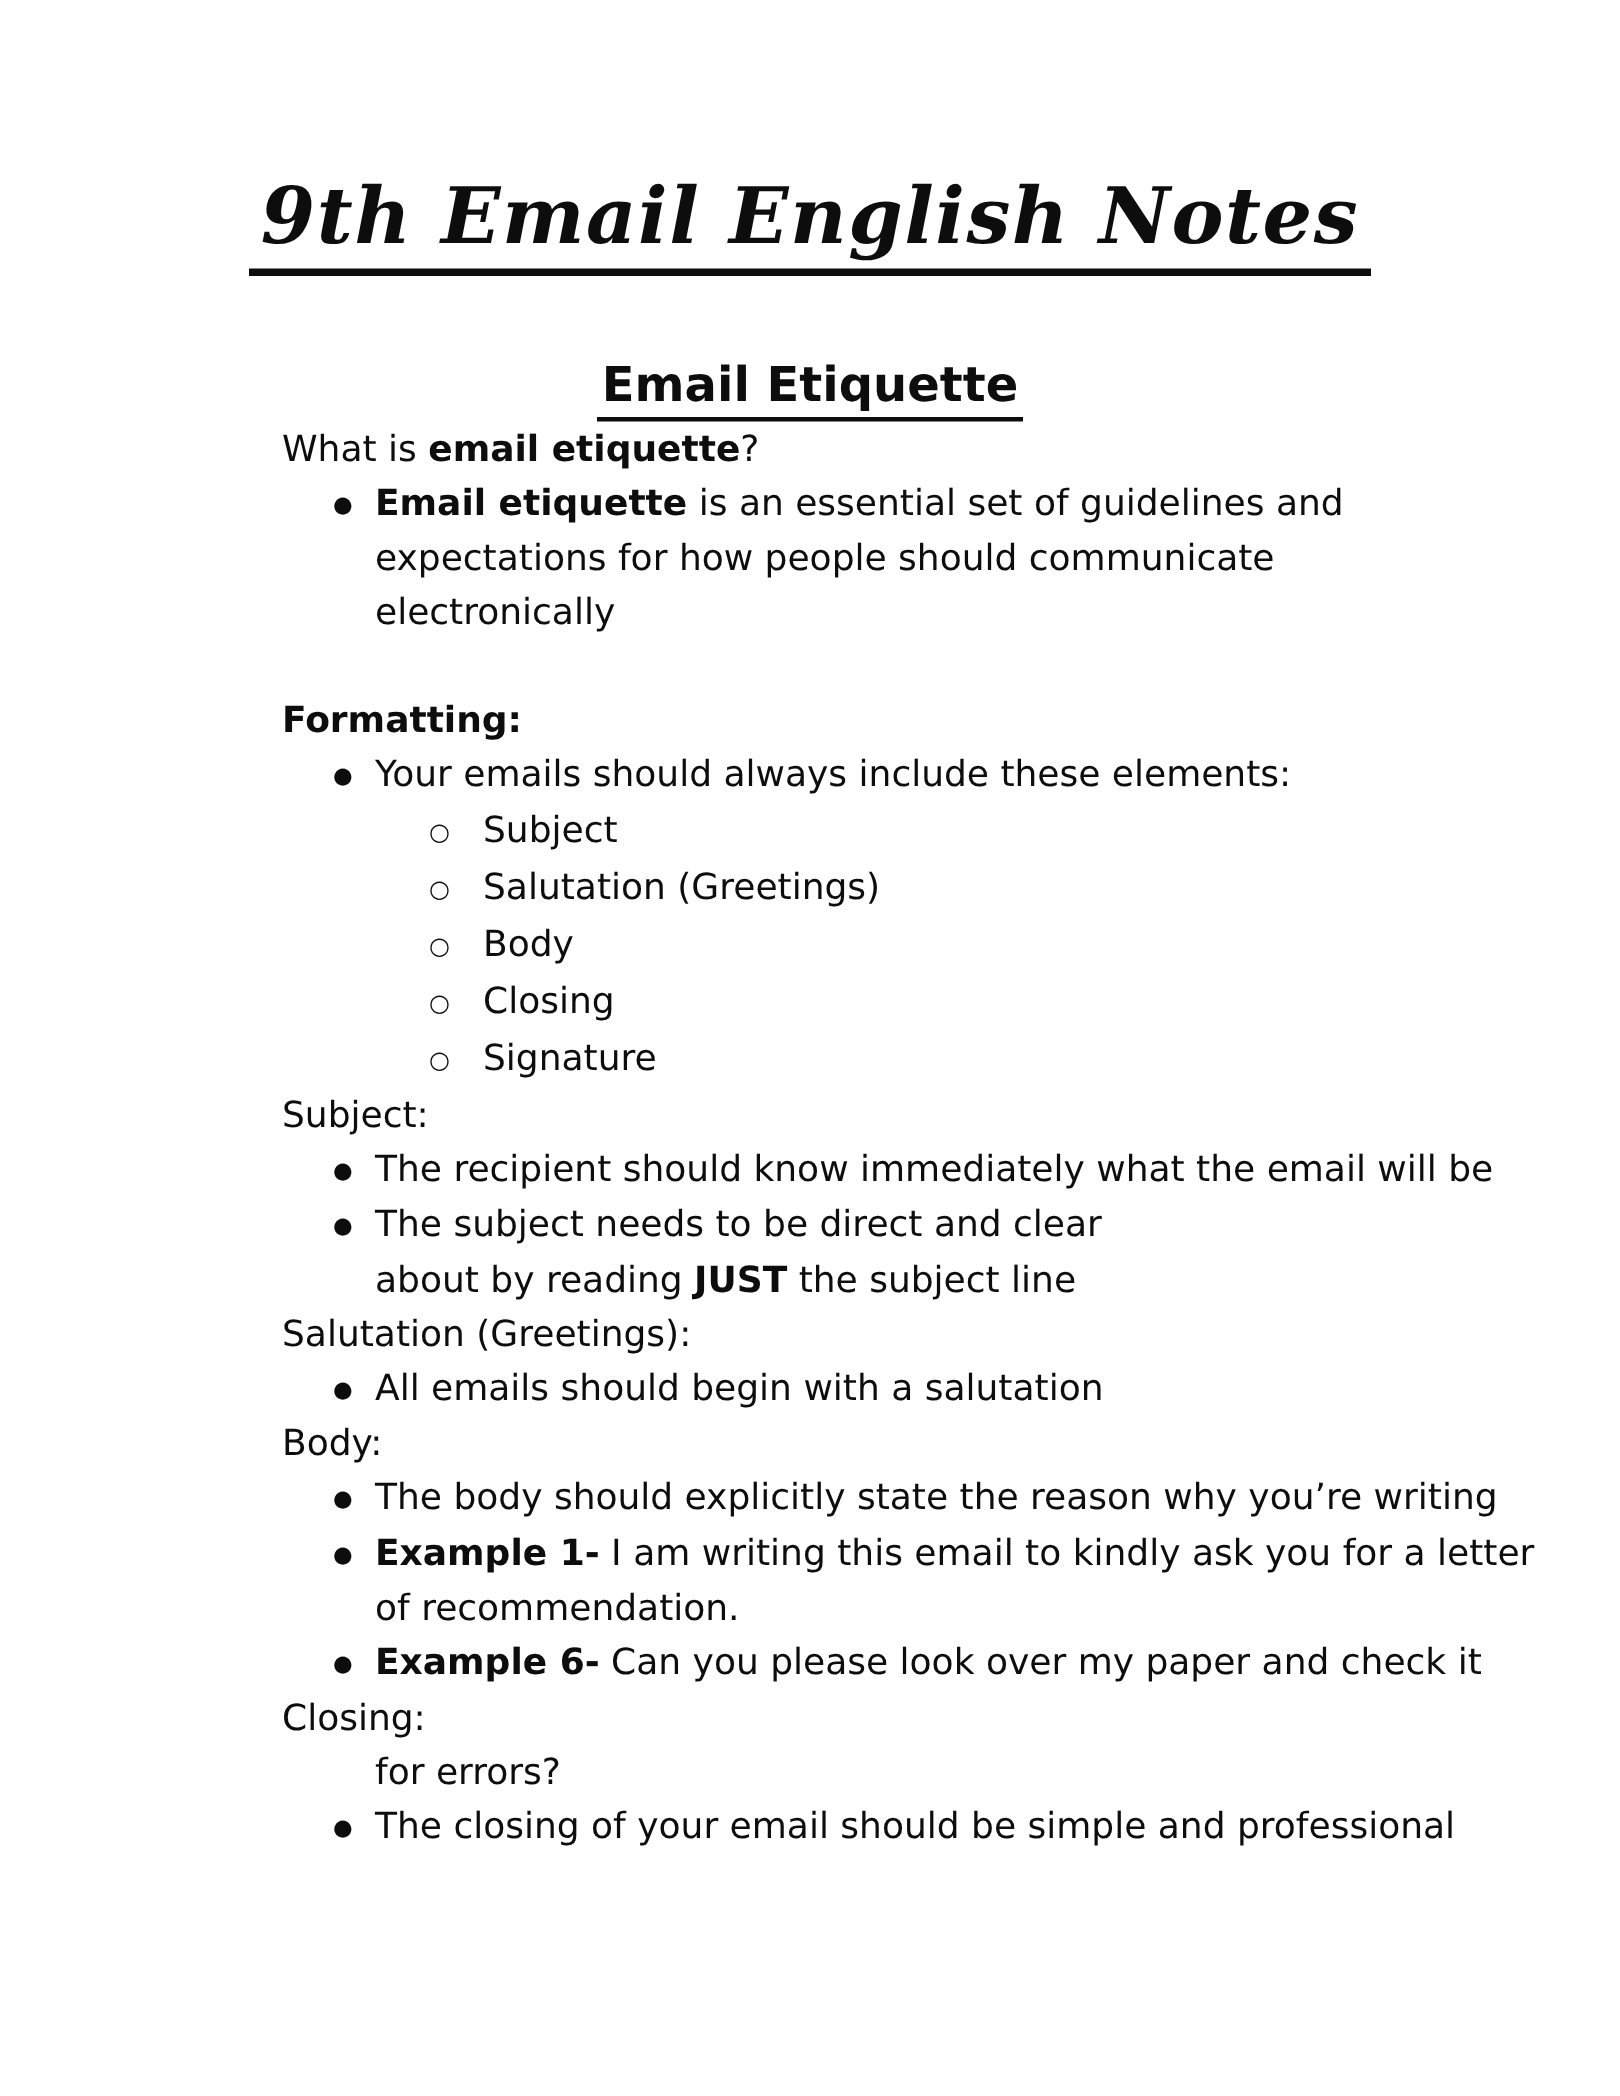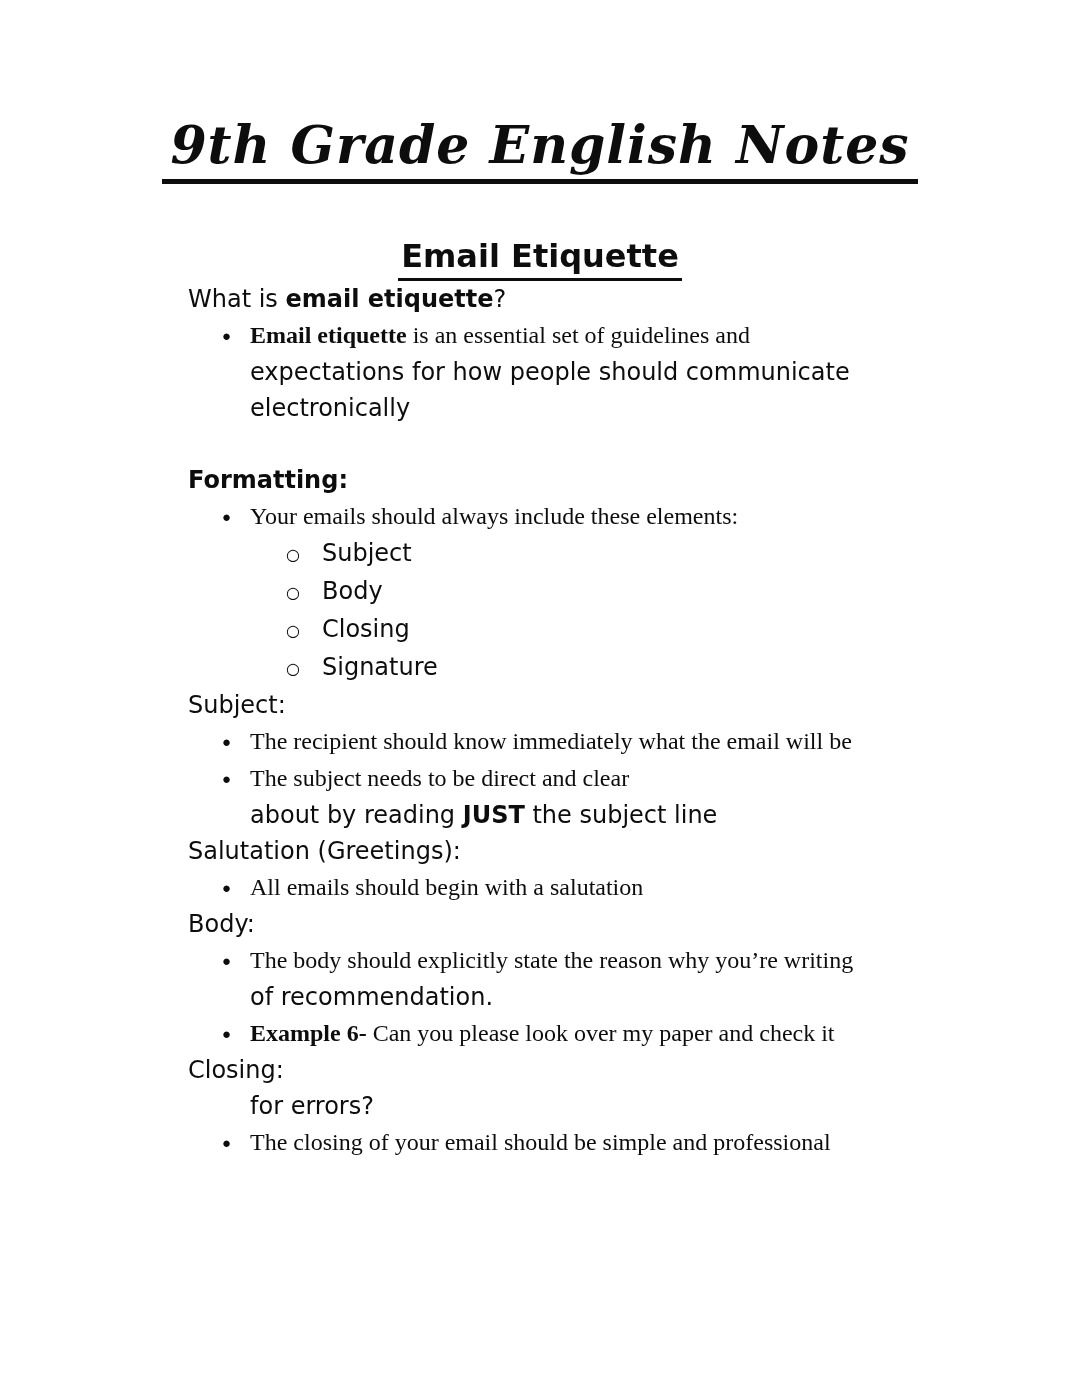--- a/index.html
+++ b/index.html
@@ -40,21 +40,21 @@
 
   .doc-body {
     padding-left: 188px;
     padding-right: 20px;
     font-size: 24px;
     line-height: 36px;
   }
 
   .blk { min-height: 36px; }
   .blk.spacer { height: 36px; }
-  .blk.bullet { padding-left: 62px; font-family: Liberation Serif, serif; }
+  .blk.bullet { padding-left: 62px; }
   .blk.cont   { padding-left: 62px; }
   .blk.sub    { padding-left: 134px; }
 
   .marker {
     display: inline-block;
     width: 28px;
     margin-left: -28px;
     font-size: 15px;
     vertical-align: 2px;
   }
@@ -65,46 +65,48 @@
     vertical-align: 1px;
   }
 
   .b { font-weight: 700; }
 </style>
 </head>
 <body>
 
 <div class="page">
   <div class="title-wrap">
-    <span class="doc-title">9th Grade English Notes</span>
+    <span class="doc-title">9th Email English Notes</span>
   </div>
 
   <div class="subtitle-wrap">
     <span class="doc-subtitle">Email Etiquette</span>
   </div>
 
   <div class="doc-body">
       <div class="blk line"><span><span>What is </span><span class="b">email etiquette</span><span>?</span></span></div>
       <div class="blk bullet"><span class="marker">●</span><span><span class="b">Email etiquette</span><span> is an essential set of guidelines and</span></span></div>
       <div class="blk cont"><span><span>expectations for how people should communicate</span></span></div>
       <div class="blk cont"><span><span>electronically</span></span></div>
       <div class="blk spacer"></div>
       <div class="blk line"><span><span class="b">Formatting:</span></span></div>
       <div class="blk bullet"><span class="marker">●</span><span><span>Your emails should always include these elements:</span></span></div>
       <div class="blk sub"><span class="marker">○</span><span><span>Subject</span></span></div>
+      <div class="blk sub"><span class="marker">○</span><span><span>Salutation (Greetings)</span></span></div>
       <div class="blk sub"><span class="marker">○</span><span><span>Body</span></span></div>
       <div class="blk sub"><span class="marker">○</span><span><span>Closing</span></span></div>
       <div class="blk sub"><span class="marker">○</span><span><span>Signature</span></span></div>
       <div class="blk line"><span><span>Subject:</span></span></div>
       <div class="blk bullet"><span class="marker">●</span><span><span>The recipient should know immediately what the email will be</span></span></div>
       <div class="blk bullet"><span class="marker">●</span><span><span>The subject needs to be direct and clear</span></span></div>
       <div class="blk cont"><span><span>about by reading </span><span class="b">JUST</span><span> the subject line</span></span></div>
       <div class="blk line"><span><span>Salutation (Greetings):</span></span></div>
       <div class="blk bullet"><span class="marker">●</span><span><span>All emails should begin with a salutation</span></span></div>
       <div class="blk line"><span><span>Body:</span></span></div>
       <div class="blk bullet"><span class="marker">●</span><span><span>The body should explicitly state the reason why you’re writing</span></span></div>
+      <div class="blk bullet"><span class="marker">●</span><span><span class="b">Example 1-</span><span> I am writing this email to kindly ask you for a letter</span></span></div>
       <div class="blk cont"><span><span>of recommendation.</span></span></div>
       <div class="blk bullet"><span class="marker">●</span><span><span class="b">Example 6-</span><span> Can you please look over my paper and check it</span></span></div>
       <div class="blk line"><span><span>Closing:</span></span></div>
       <div class="blk cont"><span><span>for errors?</span></span></div>
       <div class="blk bullet"><span class="marker">●</span><span><span>The closing of your email should be simple and professional</span></span></div>
     </div>
 </div>
 
 </body></html>

